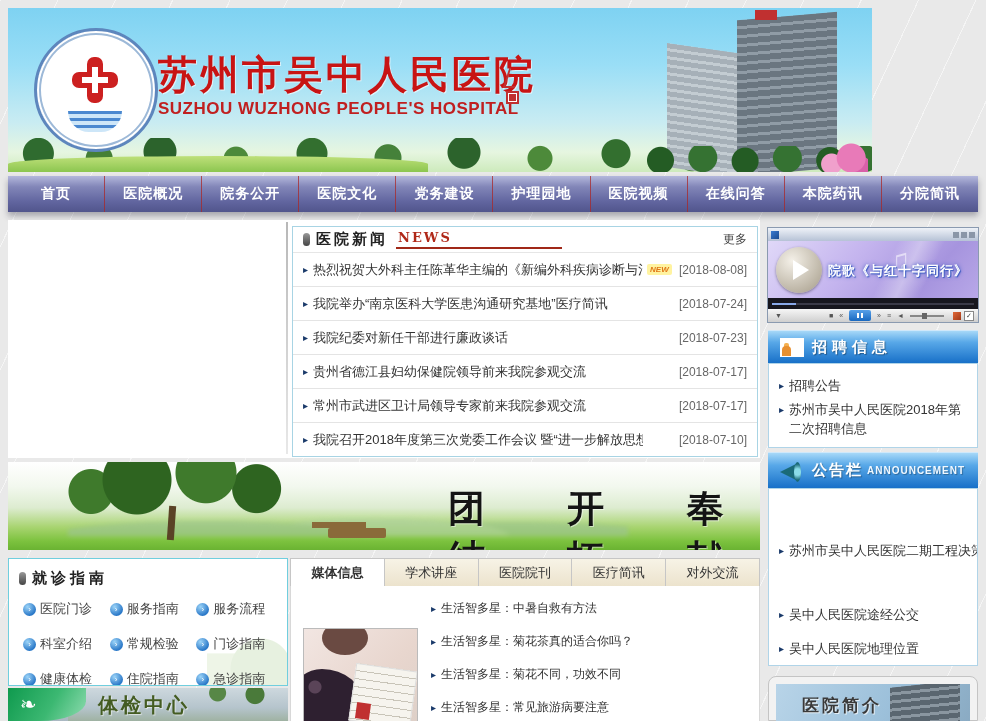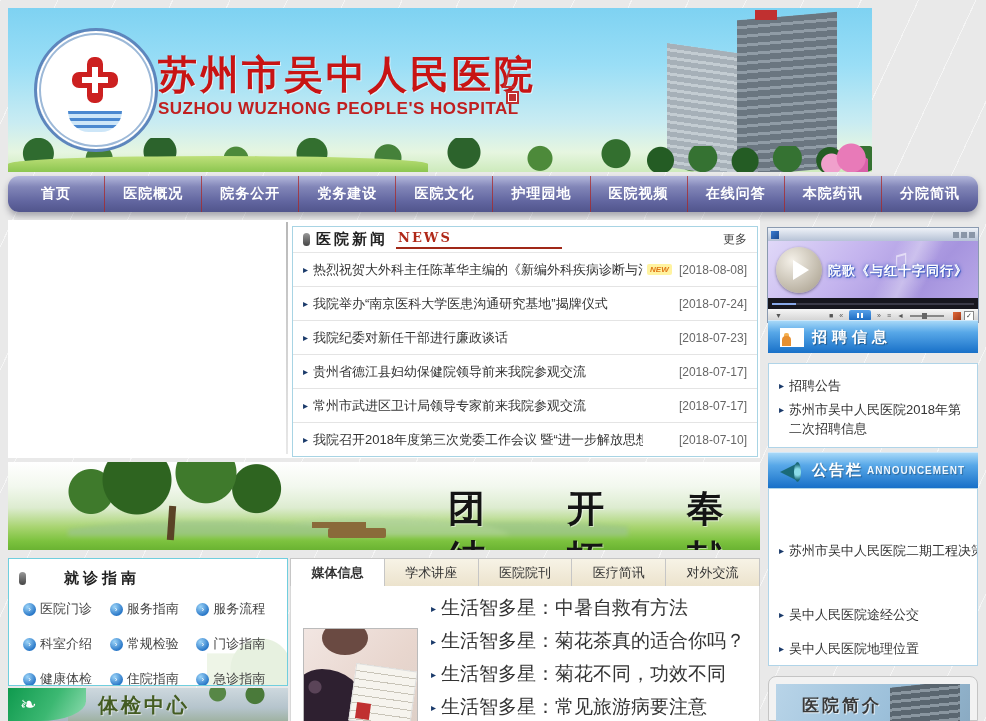--- a/index.html
+++ b/index.html
@@ -58,21 +58,21 @@
       radial-gradient(circle at 97% 48%, #357232 0 13px, transparent 14px);}
   .flower{right:4px;bottom:0;width:56px;height:40px;
     background-image:
       radial-gradient(circle at 70% 65%, #e87ab8 0 14px, transparent 15px),
       radial-gradient(circle at 35% 80%, #f0a0cc 0 10px, transparent 11px),
       radial-gradient(circle at 88% 85%, #d860a8 0 9px, transparent 10px);}
 
   
   .nav{left:8px;top:176px;width:970px;height:36px;display:flex;
     background:linear-gradient(180deg,#b4b8dc 0%,#8286b8 30%,#6266a0 70%,#51558c 100%);
-    box-shadow:0 4px 6px rgba(40,40,60,.35);border-radius:11px;}
+    box-shadow:0 4px 6px rgba(40,40,60,.35);}
   .nav-item{flex:1;display:flex;align-items:center;justify-content:center;
     color:#fff;font-size:14px;font-weight:bold;letter-spacing:1px;cursor:pointer;
     border-right:1px solid rgba(170,40,40,.75);}
   .nav-item:last-child{border-right:none;}
 
   
   .panel-top{left:8px;top:220px;width:752px;height:238px;background:#fff;}
   .v-divider{left:278px;top:2px;width:2px;height:232px;background:linear-gradient(180deg,#b8b8b8,#e8e8e8);}
 
   
@@ -114,21 +114,21 @@
   .slogan-words{left:440px;top:22px;display:flex;gap:46px;
     font-family:"DejaVu Serif","Liberation Serif",serif;font-weight:bold;font-size:37px;color:#141414;
     text-shadow:1px 1px 0 rgba(255,255,255,.5);letter-spacing:5px;}
 
   
   .guide-box{left:8px;top:558px;width:280px;height:128px;background:#fff;border:1px solid #70cede;box-sizing:border-box;overflow:hidden;}
   .guide-bg{right:-10px;bottom:-16px;width:90px;height:80px;opacity:.35;
     background-image:
       radial-gradient(circle at 60% 60%, #bcd8a8 0 30px, transparent 31px),
       linear-gradient(180deg,transparent 40%,#cfe4bc 41%);}
-  .guide-head{display:flex;align-items:center;padding:10px 0 0 10px;gap:32px;}
+  .guide-head{display:flex;align-items:center;padding:10px 0 0 10px;}
   .guide-title{font-size:15px;font-weight:bold;color:#222;letter-spacing:4px;}
   .guide-grid{display:grid;grid-template-columns:1fr 1fr 1fr;padding:12px 4px 0 14px;row-gap:17px;position:relative;}
   .guide-link{display:flex;align-items:center;font-size:13px;color:#444;cursor:pointer;}
   .orb-icon{display:inline-block;width:13px;height:13px;border-radius:50%;margin-right:4px;flex:0 0 13px;
     background:radial-gradient(circle at 35% 30%,#9cd4f8,#2a78c8 70%);
     color:#fff;font-size:8px;line-height:13px;text-align:center;}
   .orb-icon::before{content:"›";}
 
   
   .checkup{left:8px;top:688px;width:280px;height:33px;overflow:hidden;background:linear-gradient(180deg,#c2ccd4,#aab8c2);}
@@ -158,21 +158,21 @@
     background:linear-gradient(135deg,#f2e6e2 0%,#e8d6ce 60%,#ded0c8 100%);}
   .art-hair{left:18px;top:-8px;width:46px;height:34px;border-radius:50%;background:#6a4a42;}
   .art-shirt{left:-10px;top:40px;width:70px;height:60px;border-radius:40% 60% 0 0;
     background:radial-gradient(circle at 30% 30%,#5a4458 0 6px,#2e2030 7px);}
   .art-paper{left:48px;top:38px;width:62px;height:58px;background:#f6f4ee;transform:rotate(8deg);
     box-shadow:inset 0 0 0 1px #ddd;
     background-image:repeating-linear-gradient(180deg,transparent 0 7px,#c8c4b8 7px 8px);}
   .art-paper-red{left:52px;top:74px;width:14px;height:16px;background:#c03030;transform:rotate(8deg);}
   .article-list{left:140px;top:0;width:320px;height:135px;}
   .article-item{position:absolute;left:0;height:20px;display:flex;align-items:center;cursor:pointer;
-    font-size:19px;color:#333;white-space:nowrap;}
+    font-size:12px;color:#333;white-space:nowrap;}
 
   
   .player{left:768px;top:228px;width:210px;height:94px;box-shadow:0 0 0 1px #8a9ab0;}
   .p-titlebar{left:0;top:0;width:210px;height:13px;display:flex;align-items:center;padding:0 3px;box-sizing:border-box;
     background:linear-gradient(180deg,#eef2f8,#b6c2d6);}
   .p-logo{width:8px;height:8px;background:linear-gradient(135deg,#3a7ad0,#1a4a90);margin-right:3px;}
   .p-ctl-dot{width:6px;height:6px;background:#8a96a8;margin-left:2px;}
   .p-ctl-group{margin-left:auto;display:flex;}
   .p-body{left:0;top:13px;width:210px;height:57px;overflow:hidden;
     background:linear-gradient(130deg,#e0d8f8 0%,#c4b4ee 40%,#a694de 75%,#b8a8e8 100%);}
@@ -266,22 +266,22 @@
     <div class="abs h-seal">
       <div class="seal-mark"></div>
       <div class="seal-box"></div>
     </div>
   </div>
 
   <div class="abs nav">
     <div class="nav-item">首页</div>
     <div class="nav-item">医院概况</div>
     <div class="nav-item">院务公开</div>
+    <div class="nav-item">医院文化</div>
     <div class="nav-item">党务建设</div>
-    <div class="nav-item">医院文化</div>
     <div class="nav-item">护理园地</div>
     <div class="nav-item">医院视频</div>
     <div class="nav-item">在线问答</div>
     <div class="nav-item">本院药讯</div>
     <div class="nav-item">分院简讯</div>
   </div>
 
   <div class="abs panel-top">
     <div class="abs v-divider"></div>
   </div>
@@ -295,21 +295,21 @@
     </div>
     <ul class="news-list">
       <li class="news-item">
         <span class="arr"></span>
         <span class="news-item-title">热烈祝贺大外科主任陈革华主编的《新编外科疾病诊断与治</span>
         <span class="new-badge">NEW</span>
         <span class="news-date">[2018-08-08]</span>
       </li>
       <li class="news-item">
         <span class="arr"></span>
-        <span class="news-item-title">我院举办“南京医科大学医患沟通研究基地”揭牌仪式</span>
+        <span class="news-item-title">我院举办“南京医科大学医患沟通研究基地”医疗简讯</span>
         <span class="news-date">[2018-07-24]</span>
       </li>
       <li class="news-item">
         <span class="arr"></span>
         <span class="news-item-title">我院纪委对新任干部进行廉政谈话</span>
         <span class="news-date">[2018-07-23]</span>
       </li>
       <li class="news-item">
         <span class="arr"></span>
         <span class="news-item-title">贵州省德江县妇幼保健院领导前来我院参观交流</span>
@@ -461,21 +461,21 @@
       <span class="pc">≡</span>
       <span class="pc">◄</span>
       <span class="vol-slider">
           <span class="vol-knob"></span>
         </span>
       <span class="pc-red"></span>
       <span class="pc-chk">✓</span>
     </div>
   </div>
 
-  <div class="abs side-head" style="top:320px;align-items:center;">
+  <div class="abs side-head" style="top:330px;align-items:center;">
     <span class="recruit-icon">
       <span class="recruit-icon-img"></span>
       <span class="recruit-icon-person"></span>
     </span>
     <span class="side-head-title">招聘信息</span>
   </div>
   <div class="abs side-box recruit-box">
     <div class="side-item" style="top:12px;">
       <span class="arr"></span>
       <span class="nowrap">招聘公告</span>

